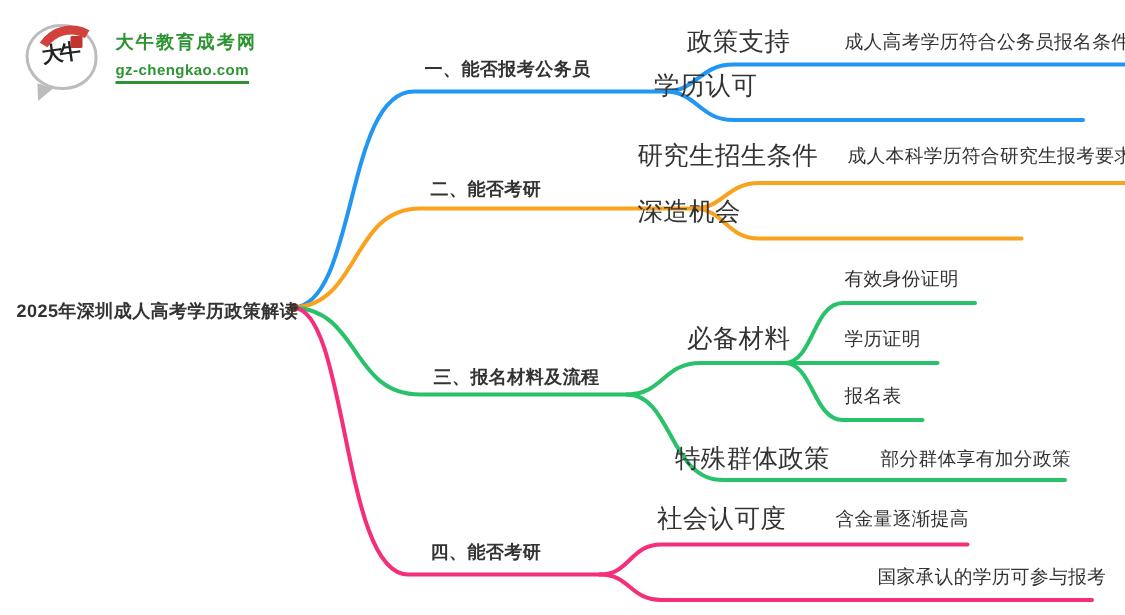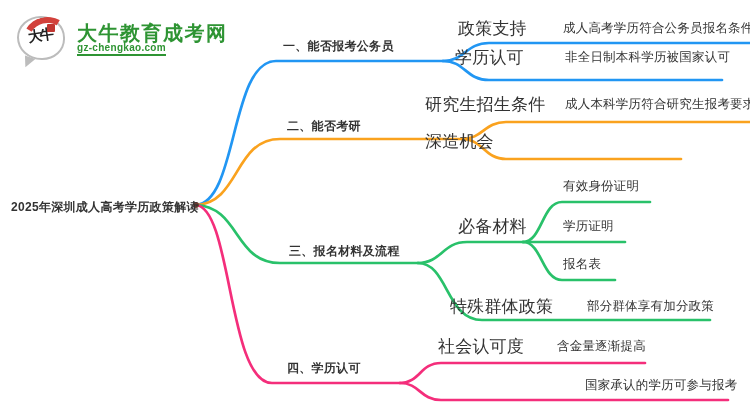--- a/index.html
+++ b/index.html
@@ -38,21 +38,21 @@
   }
   .mark-text{
     position:absolute;left:9px;top:9px;font-size:14px;font-weight:700;color:#222;
     transform:rotate(-8deg);letter-spacing:-2px;
   }
   .seal{
     position:absolute;right:8px;top:6px;width:8px;height:8px;
     background:#c13530;border-radius:1px;
   }
   .logo-title{
-    position:absolute;left:62px;top:7px;font-size:20px;font-weight:800;
+    position:absolute;left:62px;top:7px;font-size:12px;font-weight:800;
     color:#2e9433;letter-spacing:1.5px;white-space:nowrap;
   }
   .logo-domain{
     position:absolute;left:62px;top:29px;font-size:10px;font-weight:700;
     color:#2e9433;border-bottom:2.5px solid #2e9433;padding-bottom:1px;
     white-space:nowrap;letter-spacing:0.3px;
   }
 </style>
 </head>
 <body>
@@ -92,34 +92,33 @@
     <div class="bubble-tail"></div>
     <div class="logo-title">大牛教育成考网</div>
     <div class="logo-domain">gz-chengkao.com</div>
   </div>
 
   <div class="node central" style="left:11px;top:207px;">2025年深圳成人高考学历政策解读</div>
 
   <div class="node blabel" style="left:283px;top:46px;">一、能否报考公务员</div>
   <div class="node sub" style="left:458px;top:28px;">政策支持</div>
   <div class="node leaf" style="left:563px;top:28px;">成人高考学历符合公务员报名条件</div>
-  <div class="node sub" style="left:455px;top:57px;">学历认可</div>
-  <div class="node leaf" style="left:565px;top:57px;">非全日制本科学历被国家认可</div>
+  <div class="node sub" style="left:436px;top:57px;">学历认可</div>
 
   <div class="node blabel" style="left:287px;top:126px;">二、能否考研</div>
   <div class="node sub" style="left:425px;top:104px;">研究生招生条件</div>
   <div class="node leaf" style="left:565px;top:104px;">成人本科学历符合研究生报考要求</div>
   <div class="node sub" style="left:425px;top:141px;">深造机会</div>
 
   <div class="node blabel" style="left:289px;top:251px;">三、报名材料及流程</div>
   <div class="node sub" style="left:458px;top:226px;">必备材料</div>
   <div class="node leaf" style="left:563px;top:186px;">有效身份证明</div>
   <div class="node leaf" style="left:563px;top:226px;">学历证明</div>
   <div class="node leaf" style="left:563px;top:264px;">报名表</div>
   <div class="node sub" style="left:450px;top:306px;">特殊群体政策</div>
   <div class="node leaf" style="left:587px;top:306px;">部分群体享有加分政策</div>
 
-  <div class="node blabel" style="left:287px;top:368px;">四、学历认可</div>
+  <div class="node blabel" style="left:287px;top:368px;">四、能否考研</div>
   <div class="node sub" style="left:438px;top:346px;">社会认可度</div>
   <div class="node leaf" style="left:557px;top:346px;">含金量逐渐提高</div>
   <div class="node leaf" style="left:585px;top:385px;">国家承认的学历可参与报考</div>
 
 </div>
 
 </body></html>

